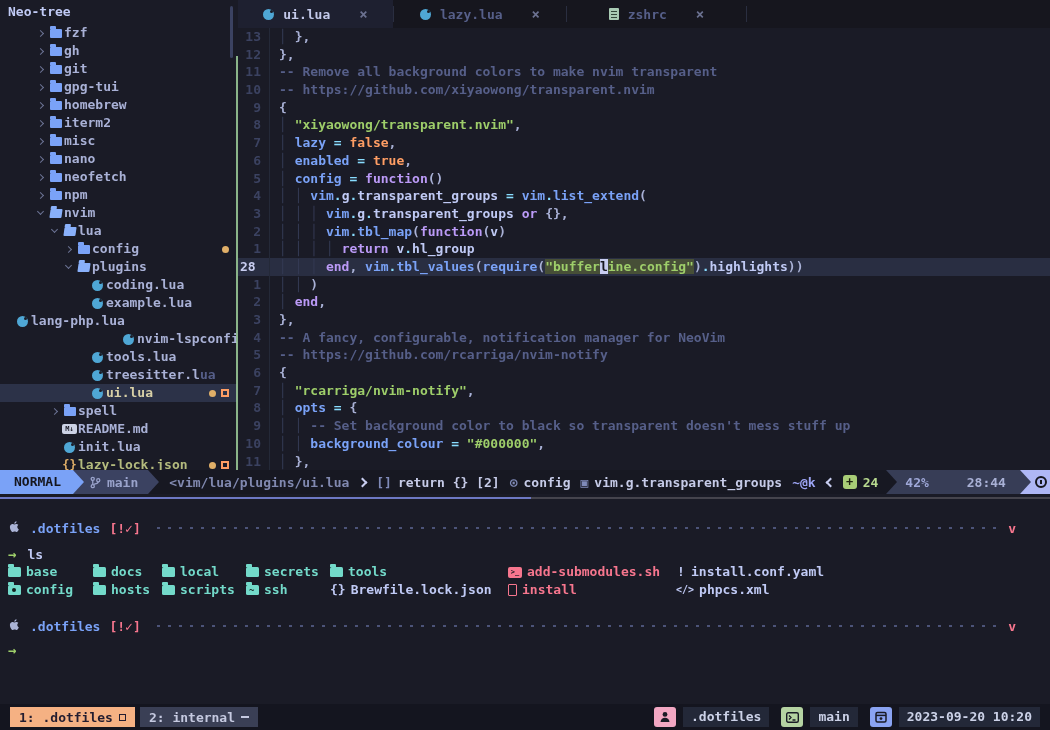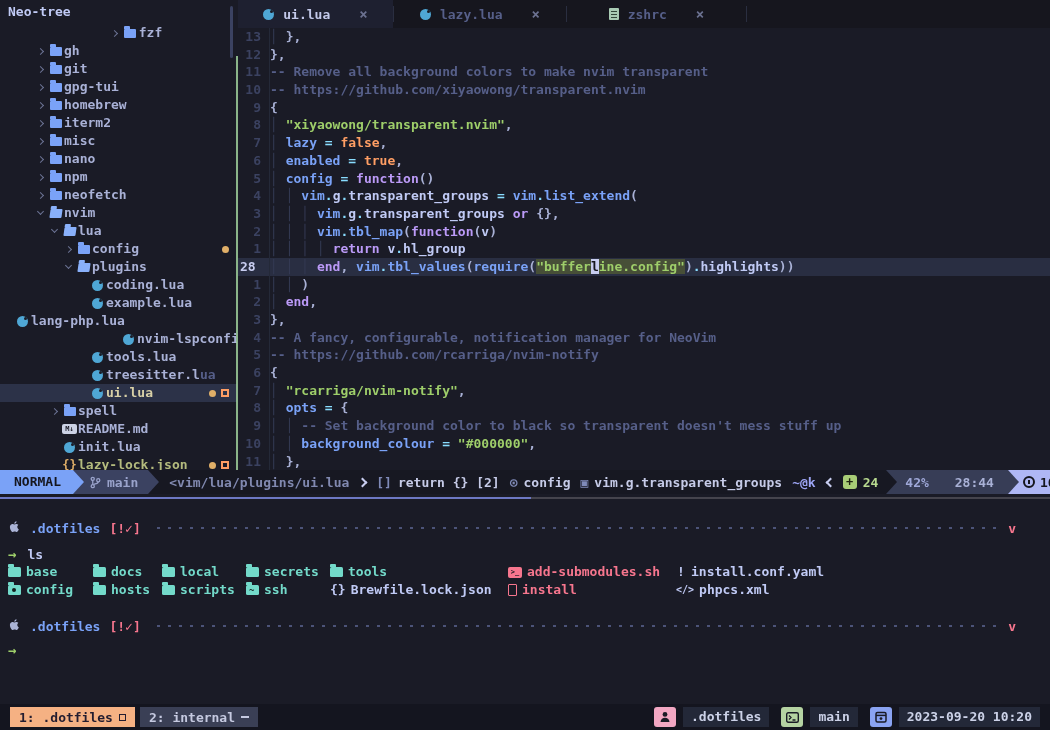--- a/index.html
+++ b/index.html
@@ -47,21 +47,21 @@
   .tabbar { position:absolute; left:238px; top:0; right:0; height:28px; background:#16161e; display:flex; align-items:stretch; }
   .tab { display:flex; align-items:center; justify-content:center; gap:9px; color:#565f89; flex:none; }
   .tab.active { background:#1e2030; color:#c3c9ea; }
   .tab .tclose { margin-left:20px; color:#6b7190; font-size:14px; }
   .tabsep { width:1px; background:#2a2e40; margin:6px 0; flex:none; }
 
   
   .code { position:absolute; left:238px; top:28px; right:0; bottom:24px; overflow:hidden; }
   .cl { height:17.7px; line-height:17.7px; display:flex; white-space:pre; }
   .cl.cur { background:#292e42; }
-  .ln { width:32px; flex:none; text-align:right; padding-right:8px; color:#3b4261; border-right:1px solid #242938; }
+  .ln { width:32px; flex:none; text-align:right; padding-right:8px; color:#3b4261; border-right:1px solid #242938; margin-right:9px; }
   .cl.cur .ln { text-align:left; padding-left:2px; color:#c9cef1; }
   .tk-g{color:#343a54} .tk-v{color:#7aa2f7} .tk-p{color:#c0caf5} .tk-o{color:#89ddff}
   .tk-k{color:#bb9af7} .tk-s{color:#9ece6a} .tk-b{color:#ff9e64} .tk-c{color:#565f89} .tk-d{color:#a9b1d6}
   .tk-sh{color:#9ece6a;background:#474f37} .tk-cu{color:#16161e;background:#c8cdf0}
 
   
   .statusline { position:absolute; left:0; right:0; bottom:0; height:24px; background:#171822; display:flex; align-items:center; white-space:nowrap; }
   .sl-mode { background:#7aa2f7; color:#15161e; height:24px; line-height:24px; padding:0 12px 0 14px; }
   .tri { width:0; height:0; border-top:12px solid transparent; border-bottom:12px solid transparent; flex:none; }
   .tri.r-mode { border-left:11px solid #7aa2f7; background:#3b4261; }
@@ -71,21 +71,21 @@
   .slchev { display:inline-block; width:7px; height:7px; flex:none; }
   .slchev.r { border-right:2px solid #c8cdf0; border-top:2px solid #c8cdf0; transform:rotate(45deg); margin:0 10px; }
   .slchev.l { border-left:2px solid #c8cdf0; border-bottom:2px solid #c8cdf0; transform:rotate(45deg); margin:0 9px; }
   .crumb { display:flex; align-items:center; gap:6px; margin-right:10px; color:#c6cbe8; }
   .crumb .cic { color:#7f8ab8; }
   .sl-reg { color:#9da5f5; margin-right:2px; }
   .plusbadge { width:14px; height:14px; background:#a8cd76; border-radius:3px; color:#1e2410; font-size:12px; line-height:14px; text-align:center; margin-right:6px; flex:none; }
   .sl-added { color:#b8da8f; margin-right:8px; }
   .tri.into-seg1 { border-top:12px solid #373d56; border-bottom:12px solid #373d56; border-left:11px solid transparent; }
   .seg1 { background:#373d56; height:24px; display:flex; align-items:center; color:#a9b1d6; padding:0 14px 0 8px; }
-  .seg1 .pct { margin-right:26px; color:#9fa8d8; }
+  .seg1 .pct { margin-right:38px; color:#9fa8d8; }
   .tri.into-seg2 { border-top:12px solid #afb7f5; border-bottom:12px solid #afb7f5; border-left:11px solid transparent; background:#373d56; }
   .seg2 { background:#afb7f5; color:#15161e; height:24px; display:flex; align-items:center; gap:5px; padding:0 10px 0 4px; }
   .clockic { width:12px; height:12px; border:2px solid #15161e; border-radius:50%; position:relative; flex:none; }
   .clockic::after { content:""; position:absolute; left:3.5px; top:1.5px; width:1.8px; height:4px; background:#15161e; }
   .fill { flex:1; }
 
   
   .sep-green { position:absolute; left:236px; top:56px; width:2px; height:414px; background:#9fcf9b; opacity:.85; }
   .paneborder { position:absolute; top:497px; left:0; width:1050px; height:2px; font-size:0; }
   .pb-l { display:inline-block; width:531px; height:2px; background:#6d78c4; vertical-align:top; }
@@ -132,21 +132,21 @@
 </head>
 <body>
 
 <div class="screen">
 
   <div class="nvim">
 
     <aside class="sidebar">
       <div class="nt-title">Neo-tree</div>
       <div class="nt-items" id="nt-items">
-          <div class="nt-row" style="padding-left: 33px; justify-content: center;">
+          <div class="nt-row" style="padding-left: 33px;">
             <span class="cvwrap">
               <span class="cv c"></span>
             </span>
             <span class="icwrap">
               <span class="ic-folder"></span>
             </span>
             <span class="lbl">fzf</span>
           </div>
           <div class="nt-row" style="padding-left: 33px;">
             <span class="cvwrap">
@@ -211,30 +211,30 @@
             </span>
             <span class="lbl">nano</span>
           </div>
           <div class="nt-row" style="padding-left: 33px;">
             <span class="cvwrap">
               <span class="cv c"></span>
             </span>
             <span class="icwrap">
               <span class="ic-folder"></span>
             </span>
+            <span class="lbl">neofetch</span>
+          </div>
+          <div class="nt-row" style="padding-left: 33px;">
+            <span class="cvwrap">
+              <span class="cv c"></span>
+            </span>
+            <span class="icwrap">
+              <span class="ic-folder"></span>
+            </span>
             <span class="lbl">npm</span>
-          </div>
-          <div class="nt-row" style="padding-left: 33px;">
-            <span class="cvwrap">
-              <span class="cv c"></span>
-            </span>
-            <span class="icwrap">
-              <span class="ic-folder"></span>
-            </span>
-            <span class="lbl">neofetch</span>
           </div>
           <div class="nt-row" style="padding-left: 33px;">
             <span class="cvwrap">
               <span class="cv o"></span>
             </span>
             <span class="icwrap">
               <span class="ic-folder-open"></span>
             </span>
             <span class="lbl">nvim</span>
           </div>

